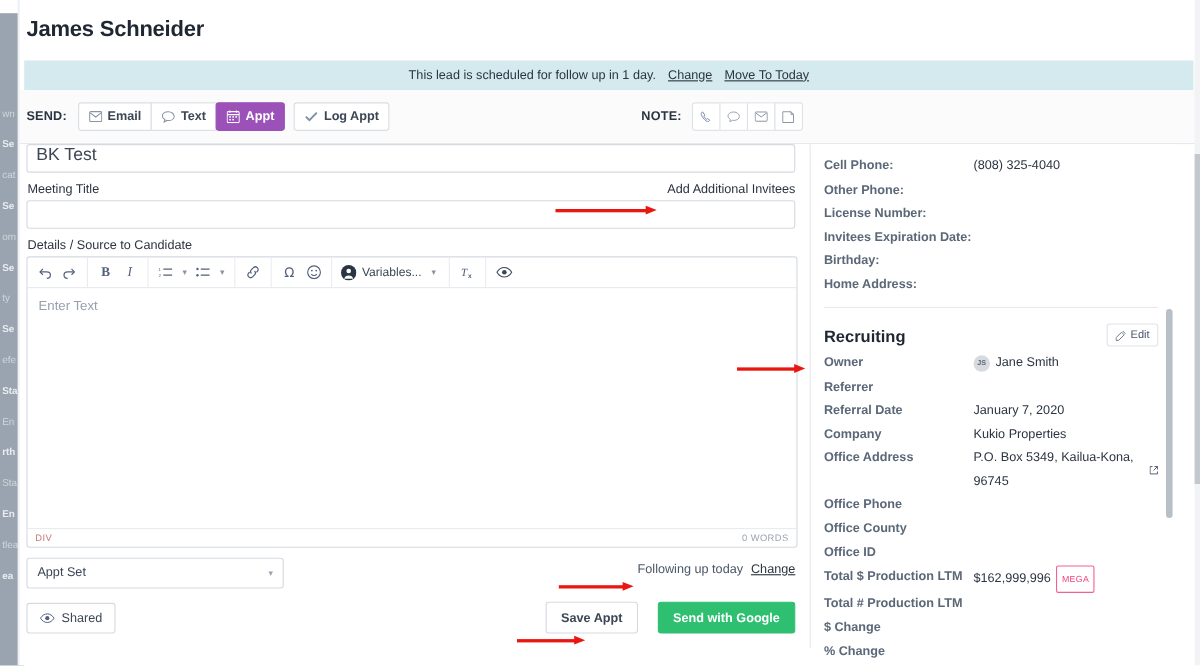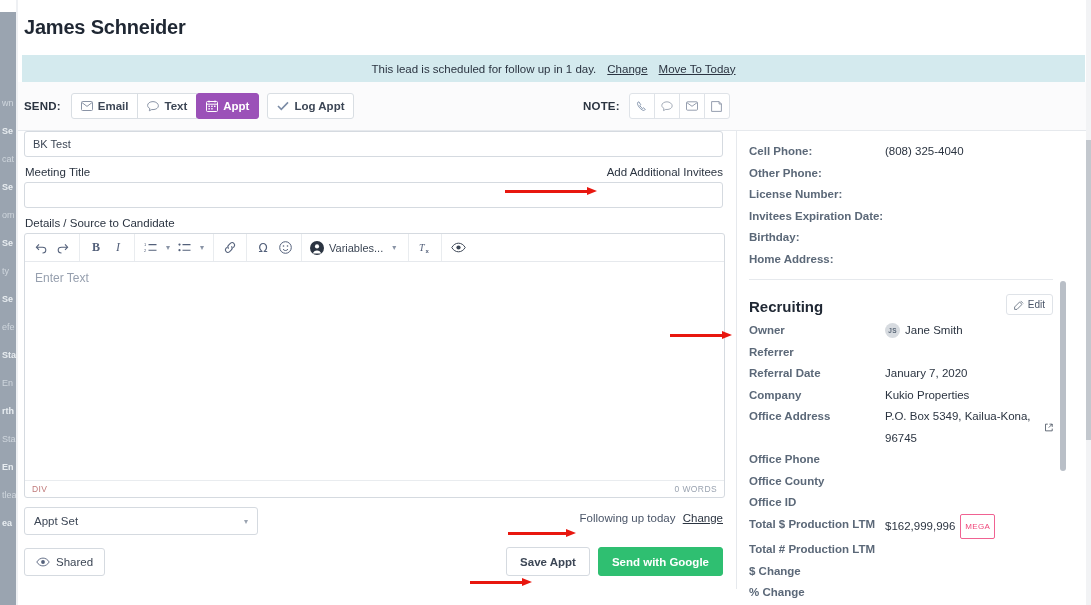--- a/index.html
+++ b/index.html
@@ -48,22 +48,22 @@
   .nbtn:last-child{border-radius:0 3px 3px 0;margin-right:0;}
   svg{display:block;}
 
   
   .body-split{display:flex;height:458px;}
   .left-col{width:718px;padding:0 0 0 6px;box-sizing:border-box;position:relative;background:#fff;}
   .right-col{width:331px;border-left:1px solid #e6e9ed;box-sizing:border-box;
              padding:10px 14px 0 12px;position:relative;background:#fff;}
 
   .inp{width:699px;height:26px;border:1px solid #d5dae0;border-radius:3px;background:#fff;
-       font-size:11px;color:#3c4655;padding:0 8px;box-sizing:border-box;
-       font-family:inherit;outline:none;display:flex;align-items:center;}
+       font-size:16px;color:#3c4655;padding:0 8px;box-sizing:border-box;
+       font-family:inherit;outline:none;display:flex;align-items:flex-start;}
   .field-label{font-size:11.5px;color:#2b3441;margin:9px 0 4px 1px;}
   .row-between{display:flex;align-items:flex-end;justify-content:space-between;width:699px;}
   .link-plain{font-size:11.5px;color:#2b3441;}
 
   
   .editor{width:699px;border:1px solid #d5dae0;border-radius:3px;background:#fff;margin-top:3px;}
   .etoolbar{height:27px;display:flex;align-items:center;border-bottom:1px solid #e6e9ed;}
   .tgrp{display:flex;align-items:center;height:27px;border-right:1px solid #e9ecef;padding:0 5px;}
   .tgrp:last-child{border-right:none;}
   .tb{width:22px;height:22px;display:flex;align-items:center;justify-content:center;color:#53607a;}
@@ -79,21 +79,21 @@
   .bottom{margin-top:9px;width:699px;position:relative;}
   .select{width:234px;height:28px;border:1px solid #d5dae0;border-radius:3px;background:#fff;
           display:flex;align-items:center;justify-content:space-between;padding:0 9px;
           font-size:11.5px;color:#3c4655;box-sizing:border-box;}
   .select .dcar{color:#9aa3b0;font-size:8px;}
   .follow{position:absolute;right:0;top:5px;font-size:11.5px;color:#4a5568;}
   .follow a{color:#2b3441;text-decoration:underline;margin-left:4px;}
   .row2{margin-top:12px;display:flex;align-items:center;justify-content:space-between;width:699px;}
   .shared{display:flex;align-items:center;gap:6px;height:26px;padding:0 11px;background:#fff;
           border:1px solid #d5dae0;border-radius:3px;font-size:11.5px;color:#3c4655;}
-  .actions{display:flex;gap:8px;}
+  .actions{display:flex;gap:18px;}
   .btn-white{height:27px;padding:0 13px;background:#fff;border:1px solid #d5dae0;border-radius:3px;
              font-size:11.5px;color:#3c4655;display:flex;align-items:center;font-weight:bold;}
   .btn-green{height:27px;padding:0 13px;background:#2fbf71;border:1px solid #2fbf71;border-radius:3px;
              font-size:11.5px;color:#fff;font-weight:bold;display:flex;align-items:center;}
 
   
   .dl{display:flex;font-size:11.5px;line-height:21.5px;}
   .dt{width:136px;color:#5b6878;font-weight:bold;flex:none;}
   .dd{color:#2b3441;display:flex;align-items:center;gap:5px;}
   .sec-head{display:flex;align-items:flex-end;justify-content:space-between;margin:14px 0 5px 0;}

